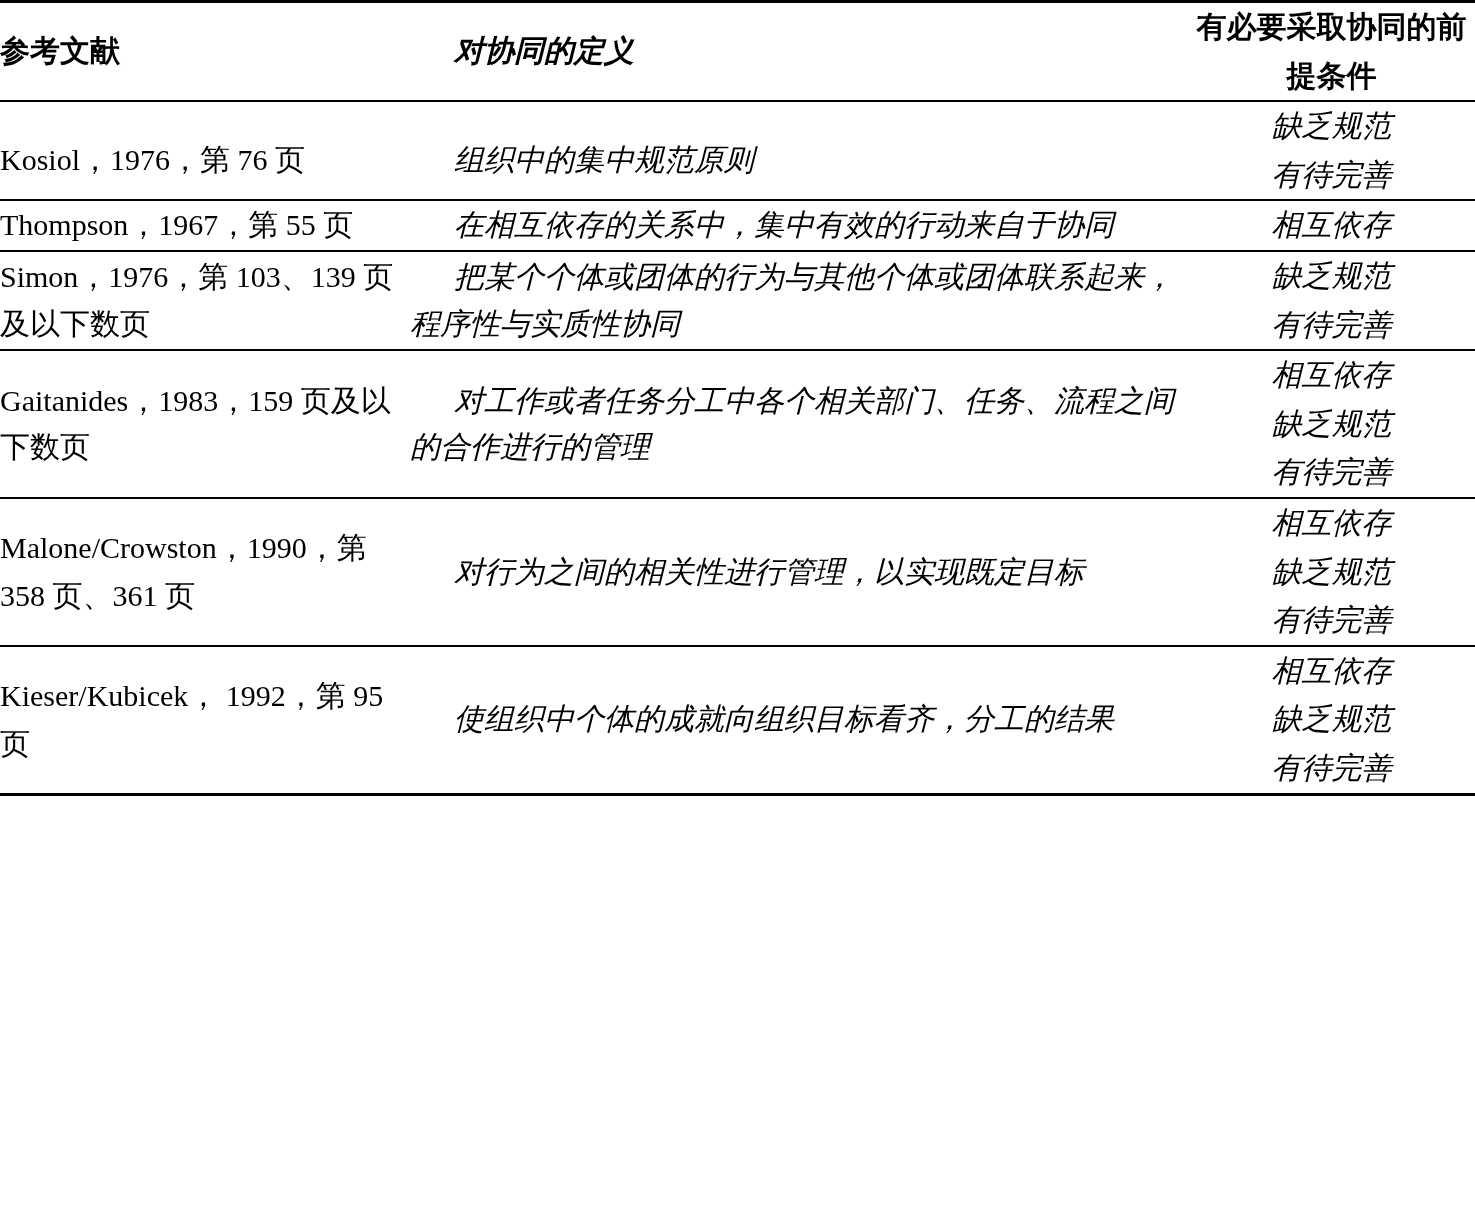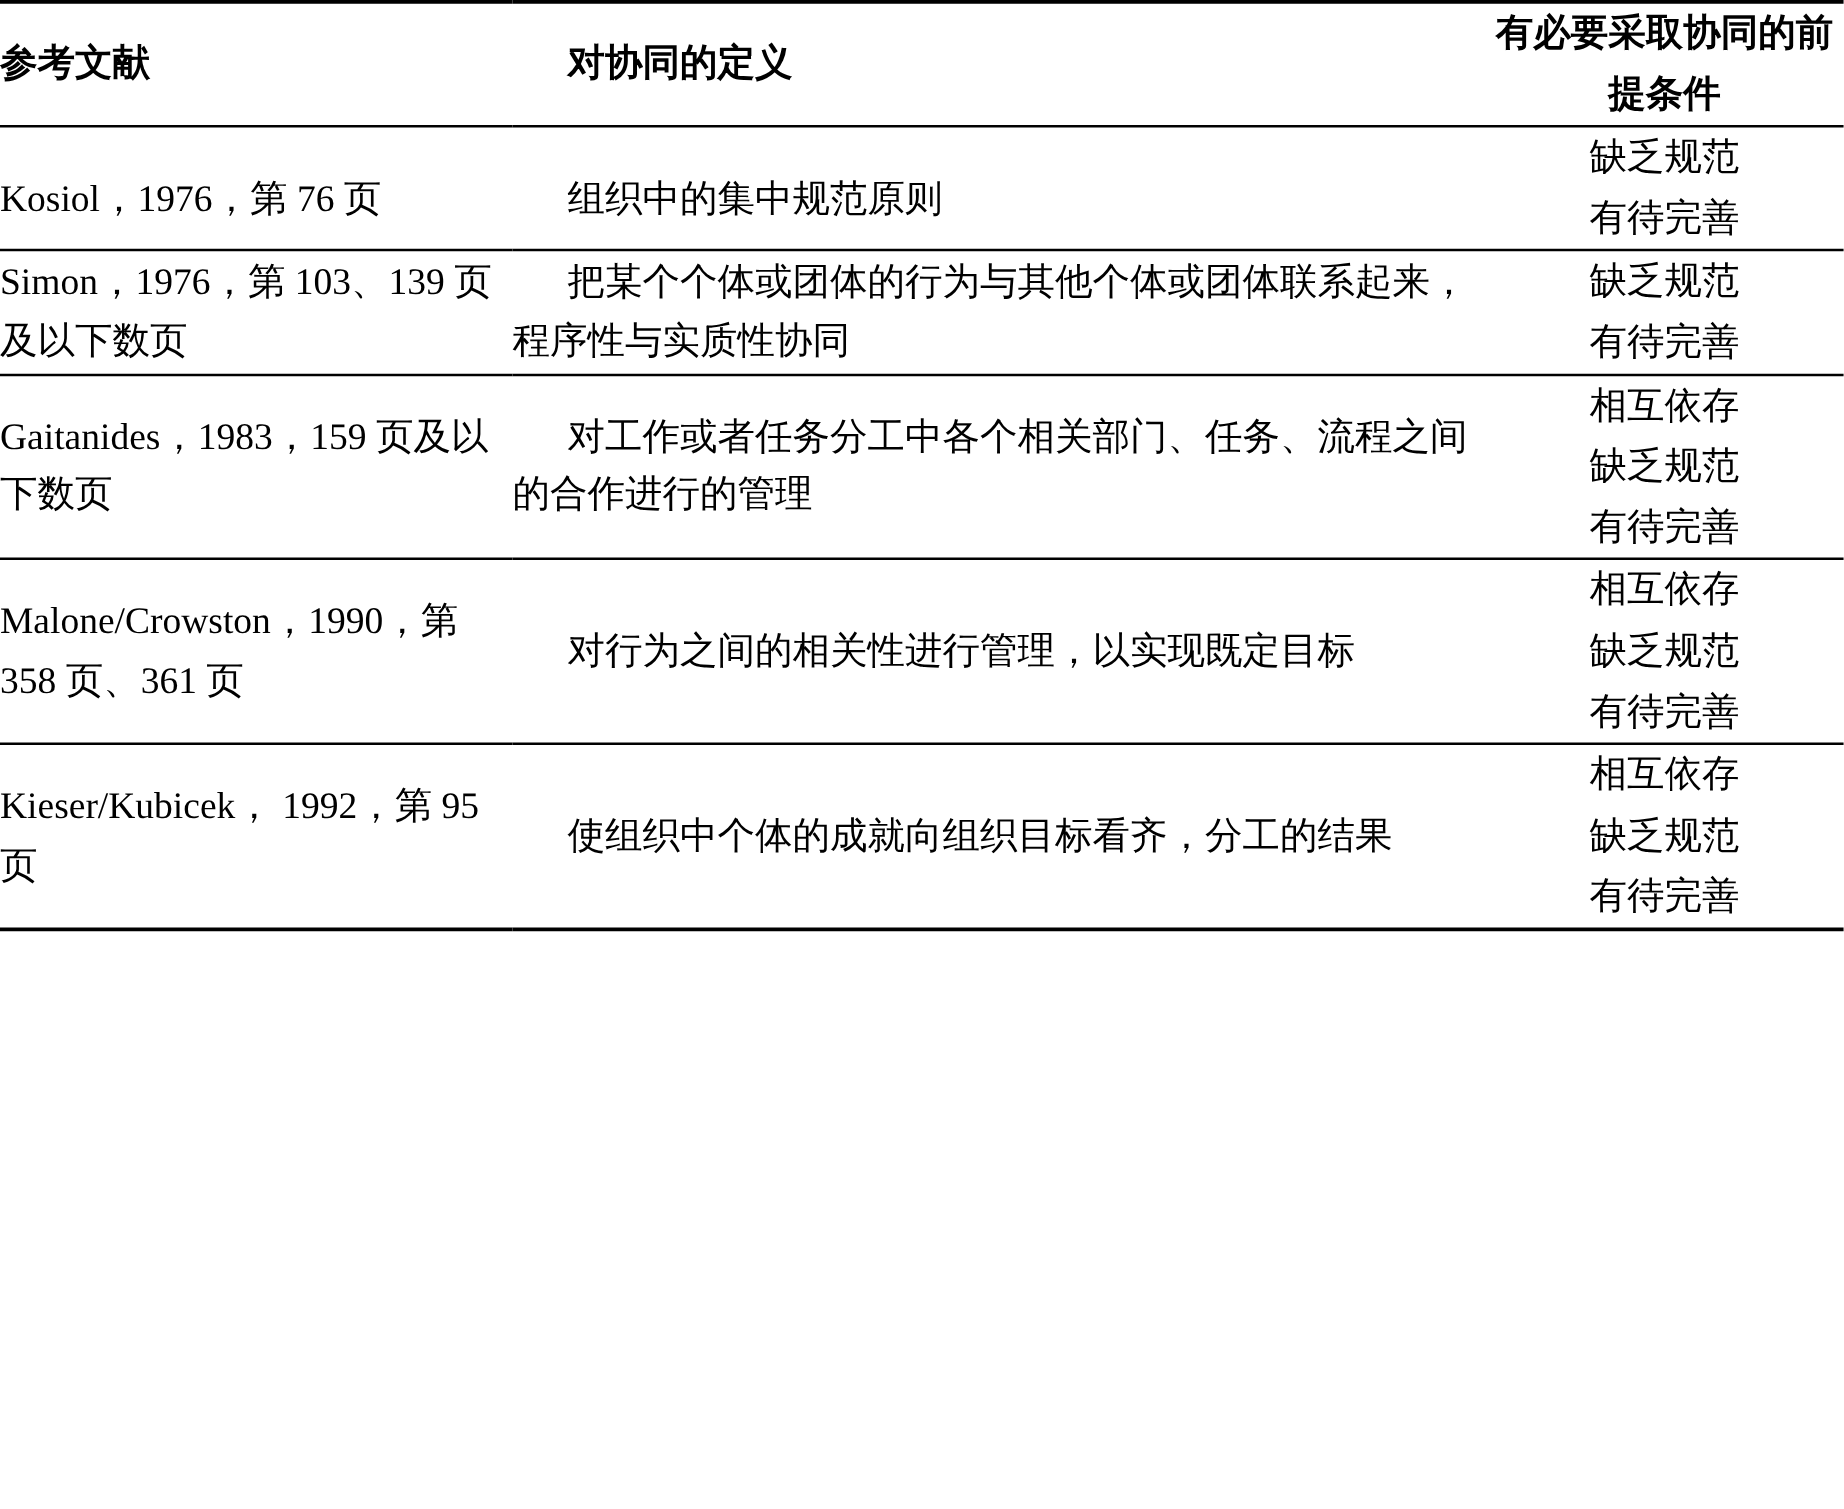--- a/index.html
+++ b/index.html
@@ -72,28 +72,29 @@
     line-height: 1.55;
     padding: 18px 14px 18px 20px;
     text-align: left;
   }
   .c-def {
     font-size: 30px;
     line-height: 1.55;
     padding: 18px 24px 18px 24px;
     text-align: left;
     text-indent: 44px;
+    font-style: italic;
   }
   .c-cond {
     font-size: 30px;
     line-height: 1.62;
     padding: 18px 10px;
     text-align: center;
   }
-  .c-cond .cond-line { display: block; }
+  .c-cond .cond-line { display: block; font-style: italic; }
 
   .row-1 .c-ref, .row-1 .c-def { padding-top: 22px; padding-bottom: 4px; }
   .spaced-ref { line-height: 1.6; }
 </style>
 </head>
 <body>
 
 <div class="table-wrap">
   <table class="def-table">
     <colgroup>
@@ -108,20 +109,27 @@
         <th class="head-cell narrow c-cond">有必要采取协同的前提条件</th>
       </tr>
     </thead>
     <tbody>
       <tr class="row-1">
         <td class="c-ref">Kosiol，1976，第 76 页</td>
         <td class="c-def">组织中的集中规范原则</td>
         <td class="c-cond">
           <span class="cond-line">缺乏规范</span>
           <span class="cond-line">有待完善</span>
+        </td>
+      </tr>
+      <tr>
+        <td class="c-ref">Thompson，1967，第 55 页</td>
+        <td class="c-def">在相互依存的关系中，集中有效的行动来自于协同</td>
+        <td class="c-cond">
+          <span class="cond-line">相互依存</span>
         </td>
       </tr>
       <tr>
         <td class="c-ref">Simon，1976，第 103、139 页及以下数页</td>
         <td class="c-def">把某个个体或团体的行为与其他个体或团体联系起来，程序性与实质性协同</td>
         <td class="c-cond">
           <span class="cond-line">缺乏规范</span>
           <span class="cond-line">有待完善</span>
         </td>
       </tr>

